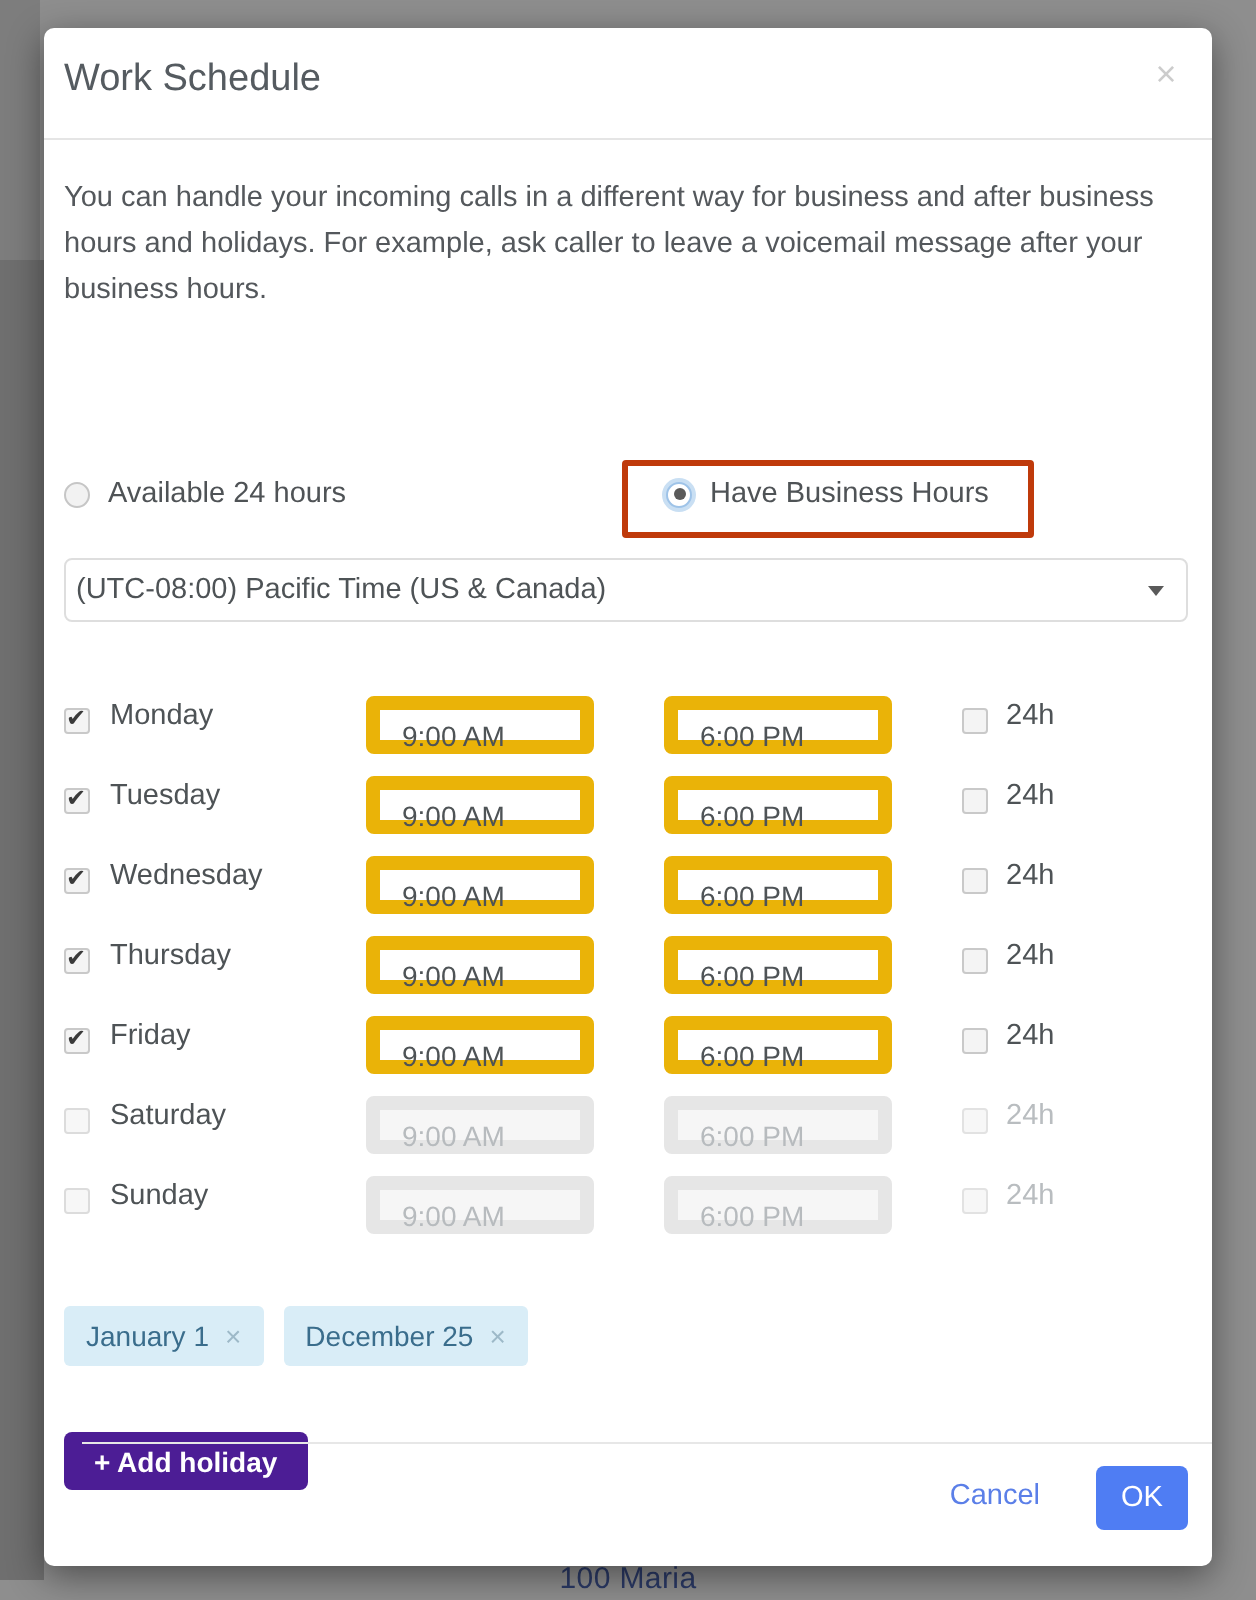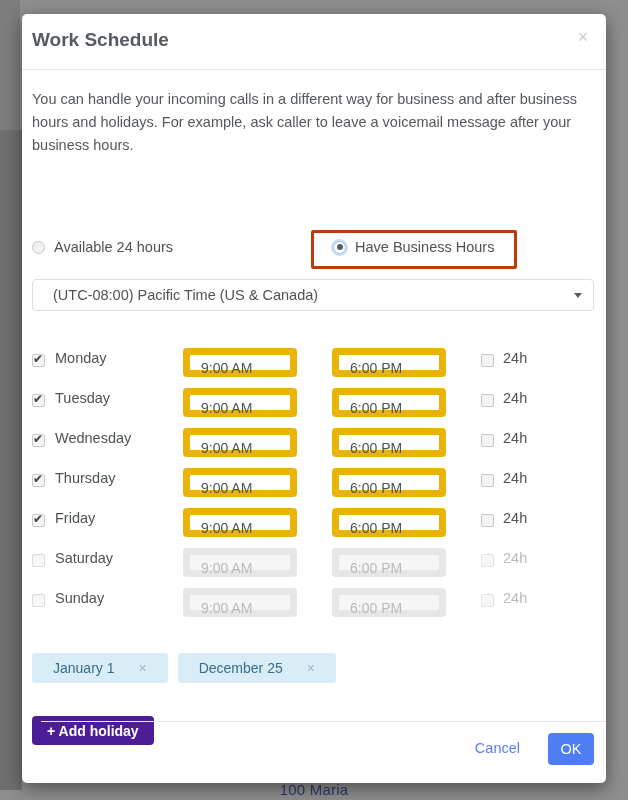--- a/index.html
+++ b/index.html
@@ -60,21 +60,21 @@
     position: relative;
     height: 56px;
     border-bottom: 1px solid #e5e5e5;
   }
   .modal-title {
     position: absolute;
     left: 10px;
     top: 15px;
     font-size: 19px;
     color: #555b60;
-    font-weight: 700;
+    font-weight: 400;
   }
   .modal-close {
     position: absolute;
     right: 12px;
     top: 12px;
     width: 22px; height: 22px;
     line-height: 22px;
     text-align: center;
     font-size: 18px;
     color: #cccccc;
@@ -161,21 +161,21 @@
     position: absolute;
     left: 10px;
     top: 209px;
     width: 562px;
     height: 32px;
     border: 1px solid #dedede;
     border-radius: 4px;
     background: #ffffff;
     font-size: 14.5px;
     color: #4e5356;
-    padding-left: 20px;
+    padding-left: 5px;
     line-height: 30px;
     cursor: pointer;
   }
   .tz-caret {
     position: absolute;
     right: 11px;
     top: 13px;
     width: 0; height: 0;
     border-left: 4.5px solid transparent;
     border-right: 4.5px solid transparent;
@@ -267,23 +267,23 @@
   .tags {
     position: absolute;
     left: 10px;
     top: 583px;
     display: flex;
     gap: 10px;
   }
   .tag {
     display: flex;
     align-items: center;
-    gap: 24px;
+    gap: 8px;
     height: 30px;
-    padding: 0 21px;
+    padding: 0 11px;
     background: #d9edf7;
     border-radius: 3px;
     font-size: 14px;
     color: #3a6d8c;
     cursor: default;
   }
   .tag-remove {
     font-size: 14px;
     color: #9db9c8;
     cursor: pointer;

